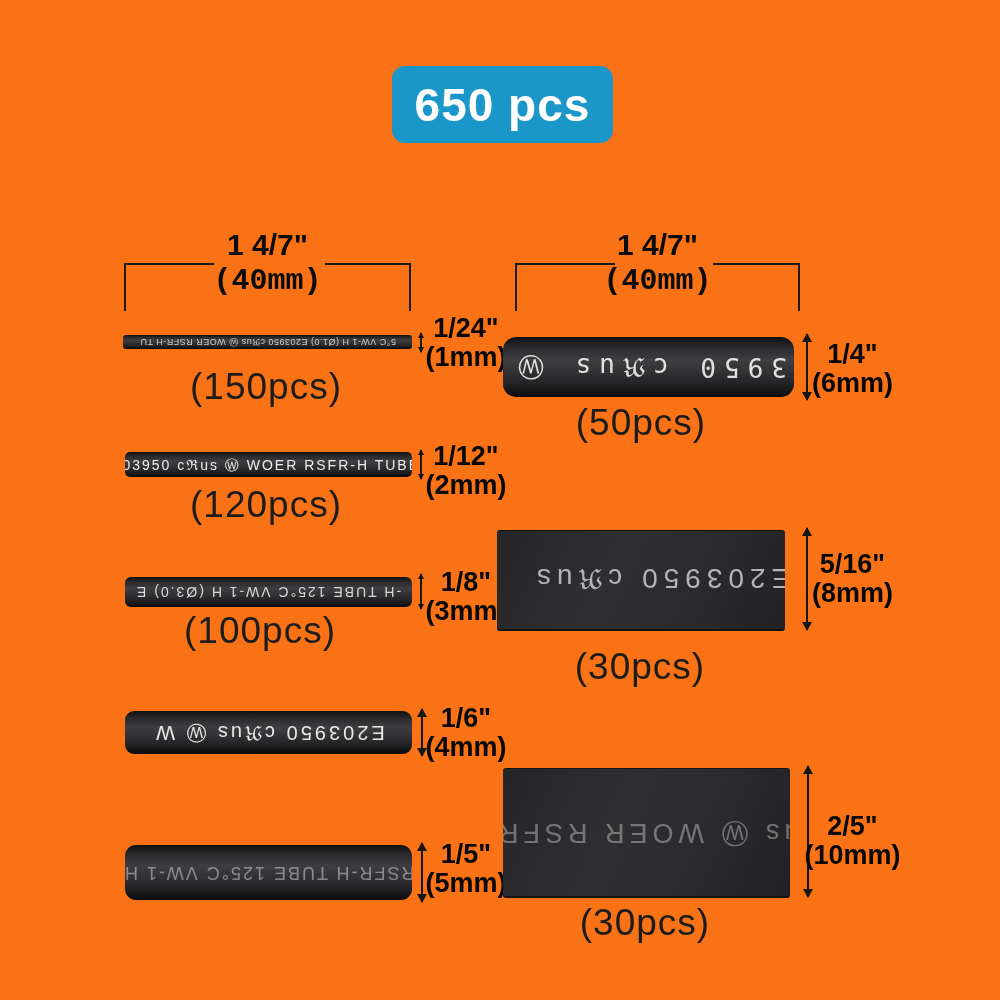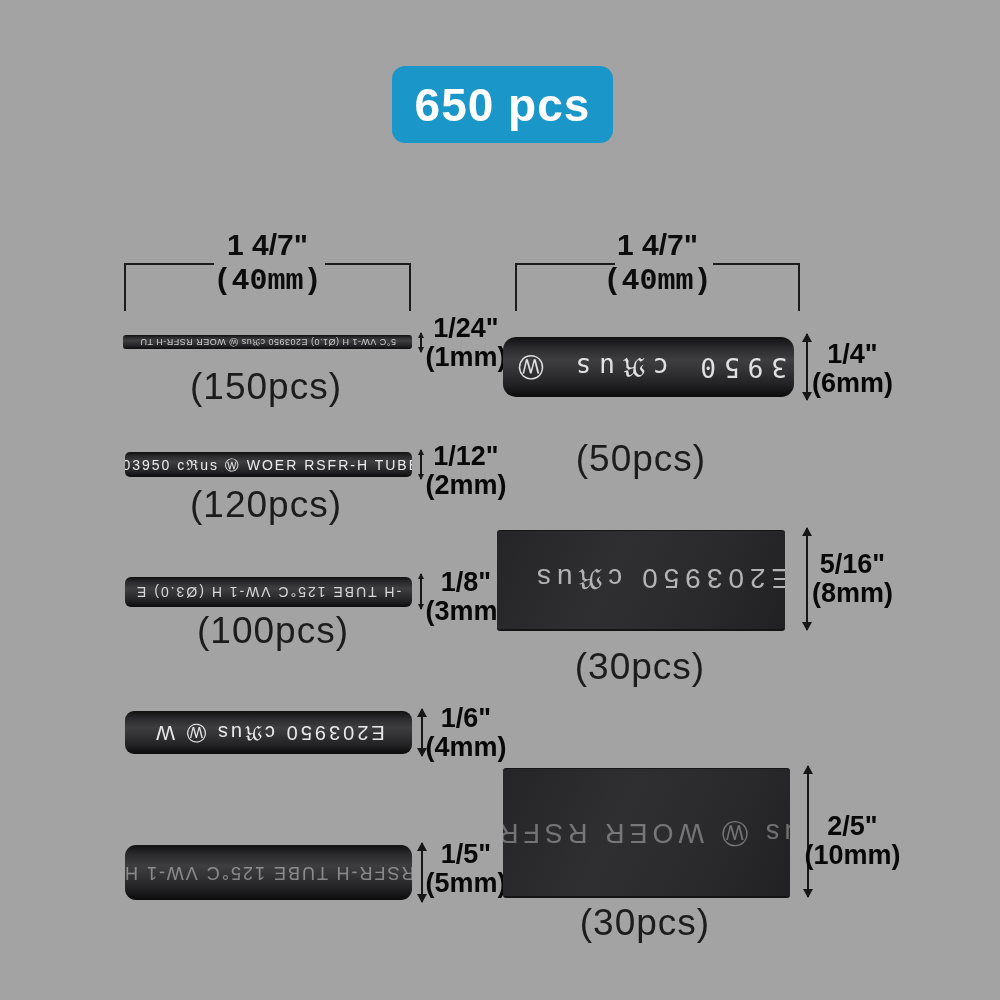--- a/index.html
+++ b/index.html
@@ -1,17 +1,17 @@
 <!DOCTYPE html>
 <html><head>
 <meta charset="utf-8">
 <style>
   html,body{margin:0;padding:0;background:#ffffff;}
   #canvas{
-    position:relative;width:1000px;height:1000px;background:#a3a3a3;overflow:hidden;
+    position:relative;width:1000px;height:1000px;background:#f97316;overflow:hidden;
     font-family:"Liberation Sans",sans-serif;color:#111;
   }
   
   .badge{
     position:absolute;left:392px;top:66px;width:221px;height:77px;
     background:#1a96c9;border-radius:13px;
     display:flex;align-items:center;justify-content:center;
   }
   .badge span{color:#fff;font-weight:bold;font-size:46px;letter-spacing:1px;}
 
@@ -113,21 +113,21 @@
   <div class="count" style="left:166px;top:484px;width:200px;">(120pcs)</div>
 
   <div class="tube cyl" style="left:125px;top:577px;width:287px;height:30px;border-radius:6px;">
     <span class="imprint flip imp-3mm">-H TUBE 125°C VW-1 H (Ø3.0) E</span>
   </div>
   <div class="arr small" style="left:420px;top:574px;height:35px;"></div>
   <div class="size" style="left:410px;top:568px;width:112px;">
     <div>1/8"</div>
     <div>(3mm)</div>
   </div>
-  <div class="count" style="left:173px;top:610px;width:200px;">(100pcs)</div>
+  <div class="count" style="left:160px;top:610px;width:200px;">(100pcs)</div>
 
   <div class="tube cyl" style="left:125px;top:711px;width:287px;height:43px;border-radius:9px;">
     <span class="imprint flip imp-4mm">E203950 cℜus Ⓦ W</span>
   </div>
   <div class="arr" style="left:421px;top:709px;height:47px;"></div>
   <div class="size" style="left:410px;top:704px;width:112px;">
     <div>1/6"</div>
     <div>(4mm)</div>
   </div>
 
@@ -141,21 +141,21 @@
   </div>
 
   <div class="tube cyl" style="left:503px;top:337px;width:291px;height:60px;border-radius:13px;">
     <span class="imprint flip imp-6mm">3950 cℜus Ⓦ</span>
   </div>
   <div class="arr" style="left:806px;top:334px;height:66px;"></div>
   <div class="size" style="left:795px;top:340px;width:115px;">
     <div>1/4"</div>
     <div>(6mm)</div>
   </div>
-  <div class="count" style="left:541px;top:402px;width:200px;margin-top:36px;">(50pcs)</div>
+  <div class="count" style="left:541px;top:402px;width:200px;">(50pcs)</div>
 
   <div class="tube flat" style="left:497px;top:530px;width:288px;height:98px;border-radius:3px;">
     <span class="imprint flip imp-8mm">E203950  cℜus</span>
   </div>
   <div class="arr" style="left:806px;top:528px;height:102px;"></div>
   <div class="size" style="left:795px;top:550px;width:115px;">
     <div>5/16"</div>
     <div>(8mm)</div>
   </div>
   <div class="count" style="left:540px;top:646px;width:200px;">(30pcs)</div>

